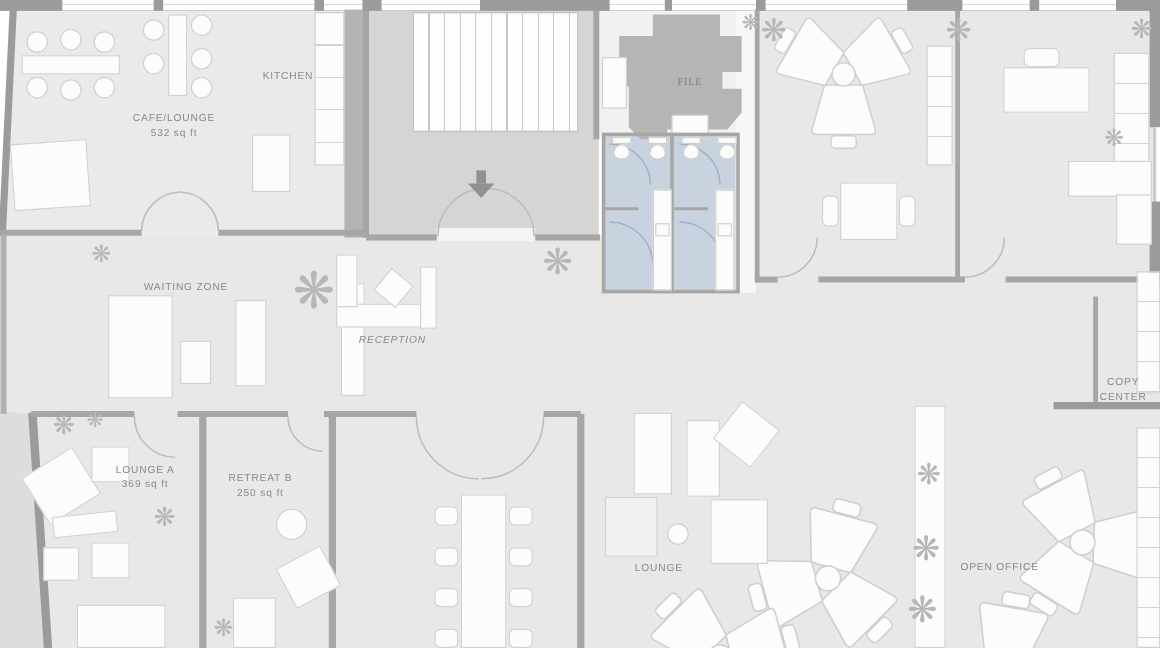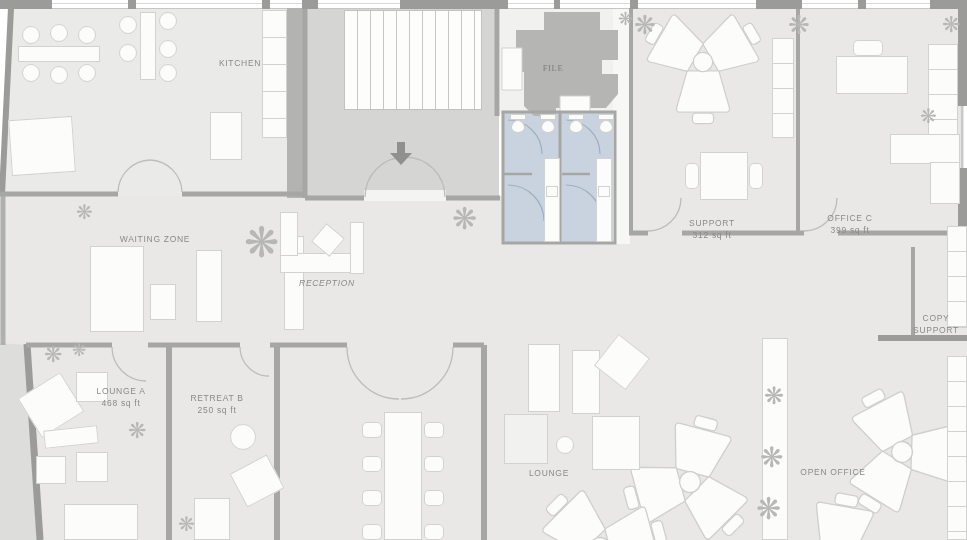--- a/index.html
+++ b/index.html
@@ -277,46 +277,42 @@
   <div class="bowl" style="left:541px;top:120px;width:14px;height:13px;"></div>
   <div class="tank" style="left:568px;top:114px;width:16px;height:6px;"></div>
   <div class="bowl" style="left:569px;top:120px;width:14px;height:13px;"></div>
   <div class="tank" style="left:598px;top:114px;width:16px;height:6px;"></div>
   <div class="bowl" style="left:599px;top:120px;width:14px;height:13px;"></div>
   <div class="f" style="left:544px;top:158px;width:16px;height:84px;"></div>
   <div class="f" style="left:546px;top:186px;width:12px;height:11px;"></div>
   <div class="f" style="left:596px;top:158px;width:16px;height:84px;"></div>
   <div class="f" style="left:598px;top:186px;width:12px;height:11px;"></div>
 
+  <div class="lab" style="left:145px;top:92px;width:130px;">
+    <div class="nm">CAFE/LOUNGE</div>
+    <div class="ar">532 sq ft</div>
+  </div>
   <div class="lab" style="left:240px;top:57px;width:90px;">
     <div class="nm">KITCHEN</div>
   </div>
-  <div class="lab" style="left:553px;top:62px;width:60px;color:#7e7e7c;font-family:Liberation Serif, serif;">
+  <div class="lab" style="left:575px;top:62px;width:60px;color:#7e7e7c;font-family:Liberation Serif, serif;">
     <div class="nm">FILE</div>
   </div>
   <div class="lab" style="left:155px;top:233px;width:120px;text-align:center;">
     <div class="nm">WAITING ZONE</div>
   </div>
   <div class="lab" style="left:327px;top:277px;width:100px;font-style:italic;">
     <div class="nm">RECEPTION</div>
   </div>
-  <div class="lab" style="left:712px;top:217px;width:100px;">
-    <div class="nm">SUPPORT</div>
-    <div class="ar">312 sq ft</div>
-  </div>
-  <div class="lab" style="left:850px;top:212px;width:100px;">
-    <div class="nm">OFFICE C</div>
-    <div class="ar">399 sq ft</div>
-  </div>
   <div class="lab" style="left:936px;top:312px;width:50px;">
-    <div class="nm">COPY SUPPORT</div>
+    <div class="nm">COPY CENTER</div>
   </div>
   <div class="lab" style="left:121px;top:385px;width:90px;">
     <div class="nm">LOUNGE A</div>
-    <div class="ar">468 sq ft</div>
+    <div class="ar">369 sq ft</div>
   </div>
   <div class="lab" style="left:217px;top:392px;width:90px;">
     <div class="nm">RETREAT B</div>
     <div class="ar">250 sq ft</div>
   </div>
   <div class="lab" style="left:549px;top:467px;width:90px;">
     <div class="nm">LOUNGE</div>
   </div>
   <div class="lab" style="left:833px;top:466px;width:110px;">
     <div class="nm">OPEN OFFICE</div>

